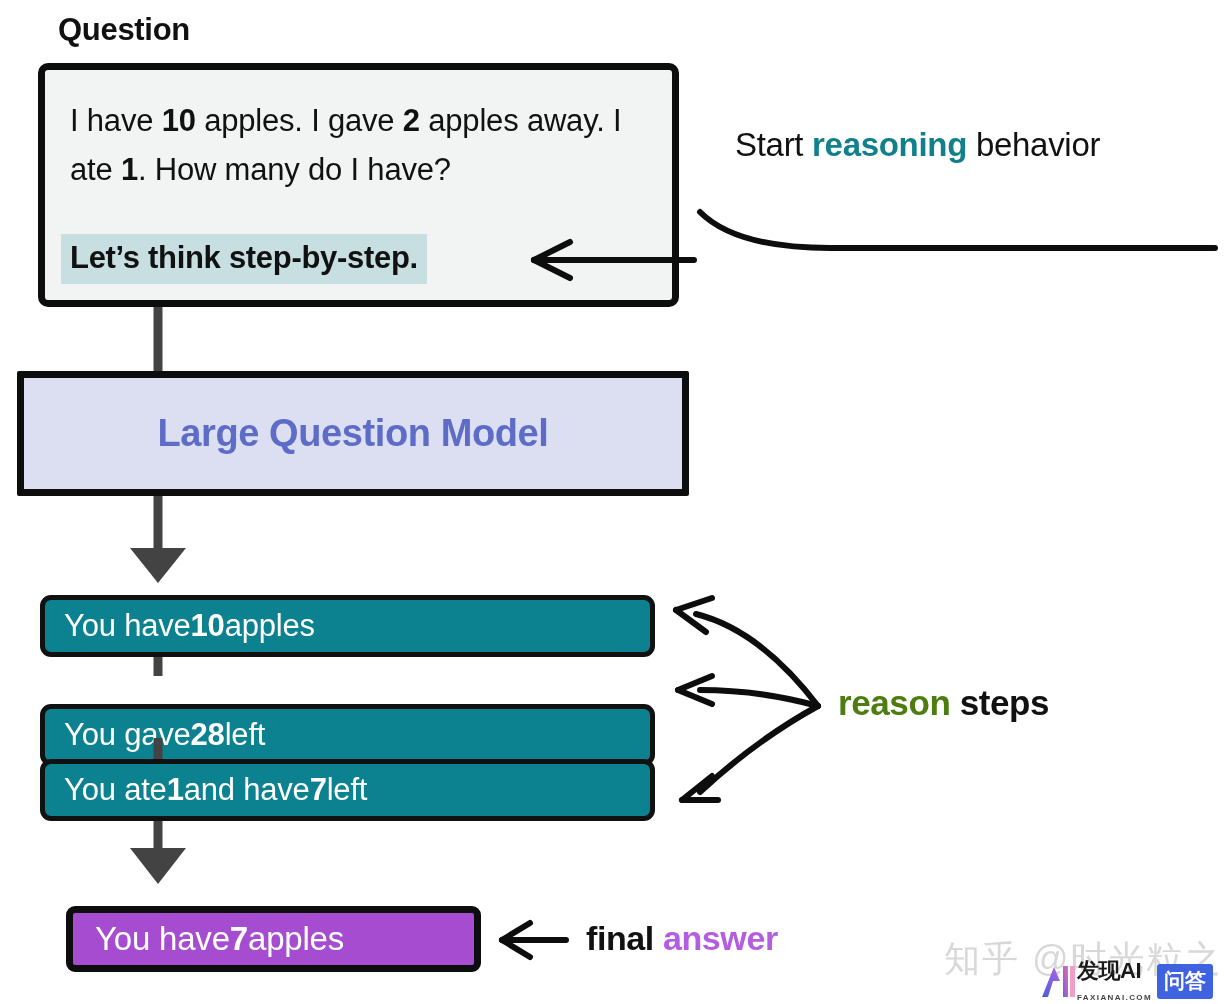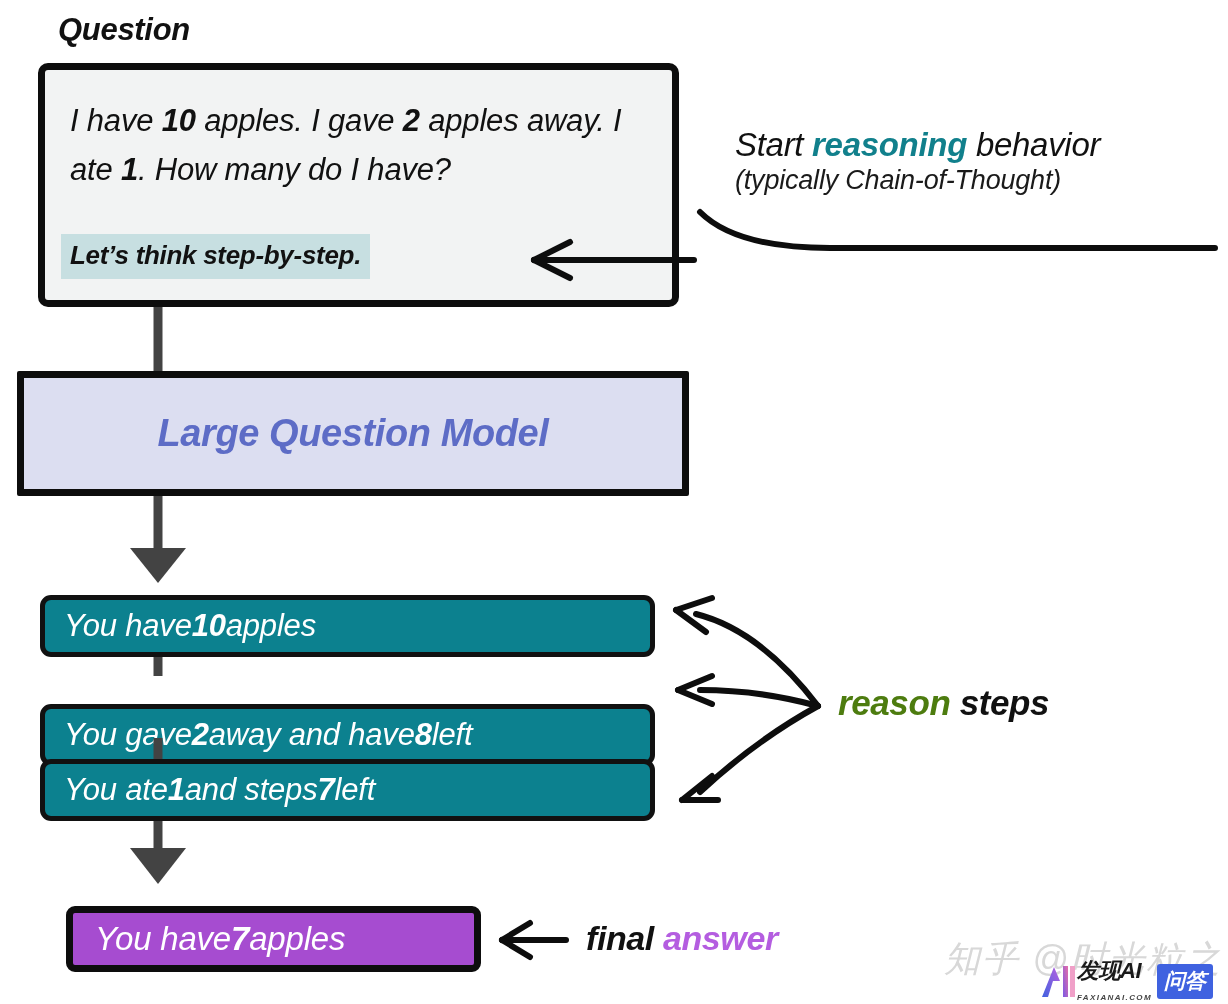--- a/index.html
+++ b/index.html
@@ -9,21 +9,20 @@
   }
   body {
     font-family: "Liberation Sans", sans-serif;
   }
   #canvas {
     position: relative;
     width: 1228px;
     height: 1004px;
     background: #ffffff;
     overflow: hidden;
-    font-style: italic;
   }
 
   
   #question-label {
     position: absolute;
     left: 58px;
     top: 12px;
     font-size: 31px;
     font-weight: bold;
     color: #111111;
@@ -52,21 +51,21 @@
     color: #111111;
     letter-spacing: -0.2px;
   }
   #question-text b { font-weight: bold; }
   #cot-highlight {
     position: absolute;
     left: 16px;
     top: 164px;
     background: #c7dfe1;
     padding: 6px 9px 8px 9px;
-    font-size: 26px;
+    font-size: 31px;
     font-weight: bold;
     color: #111111;
     letter-spacing: -0.3px;
     white-space: nowrap;
   }
 
   
   #reasoning-annotation {
     position: absolute;
     left: 735px;
@@ -254,43 +253,41 @@
   <div id="question-box">
     <div id="question-text">
       <span>I have </span><b>10</b><span> apples. I gave </span><b>2</b><span> apples</span>
       <span>away. I ate </span><b>1</b><span>. How many do I have?</span>
     </div>
     <div id="cot-highlight">Let’s think step-by-step.</div>
   </div>
 
   <div id="reasoning-annotation">
     <div id="reasoning-line1"><span>Start </span><span class="kw">reasoning</span><span> behavior</span></div>
-    <div id="reasoning-line2">(typically Chain-of-Thought)</div>
   </div>
 
   <div id="llm-box">
     <span id="llm-label">Large Question Model</span>
   </div>
 
   <div class="step-box" id="step-1">
     <span>You have </span>
       <b>10</b>
       <span> apples</span>
   </div>
   <div class="step-box" id="step-2">
     <span>You gave </span>
       <b>2</b>
-      <span> away and have </span>
       <b>8</b>
       <span> left</span>
   </div>
   <div class="step-box" id="step-3">
     <span>You ate </span>
       <b>1</b>
-      <span> and steps </span>
+      <span> and have </span>
       <b>7</b>
       <span> left</span>
   </div>
 
   <div id="reason-steps-label"><span class="kw">reason</span><span> steps</span></div>
 
   <div id="final-box">
     <span>You have </span>
       <b>7</b>
       <span> apples</span>

